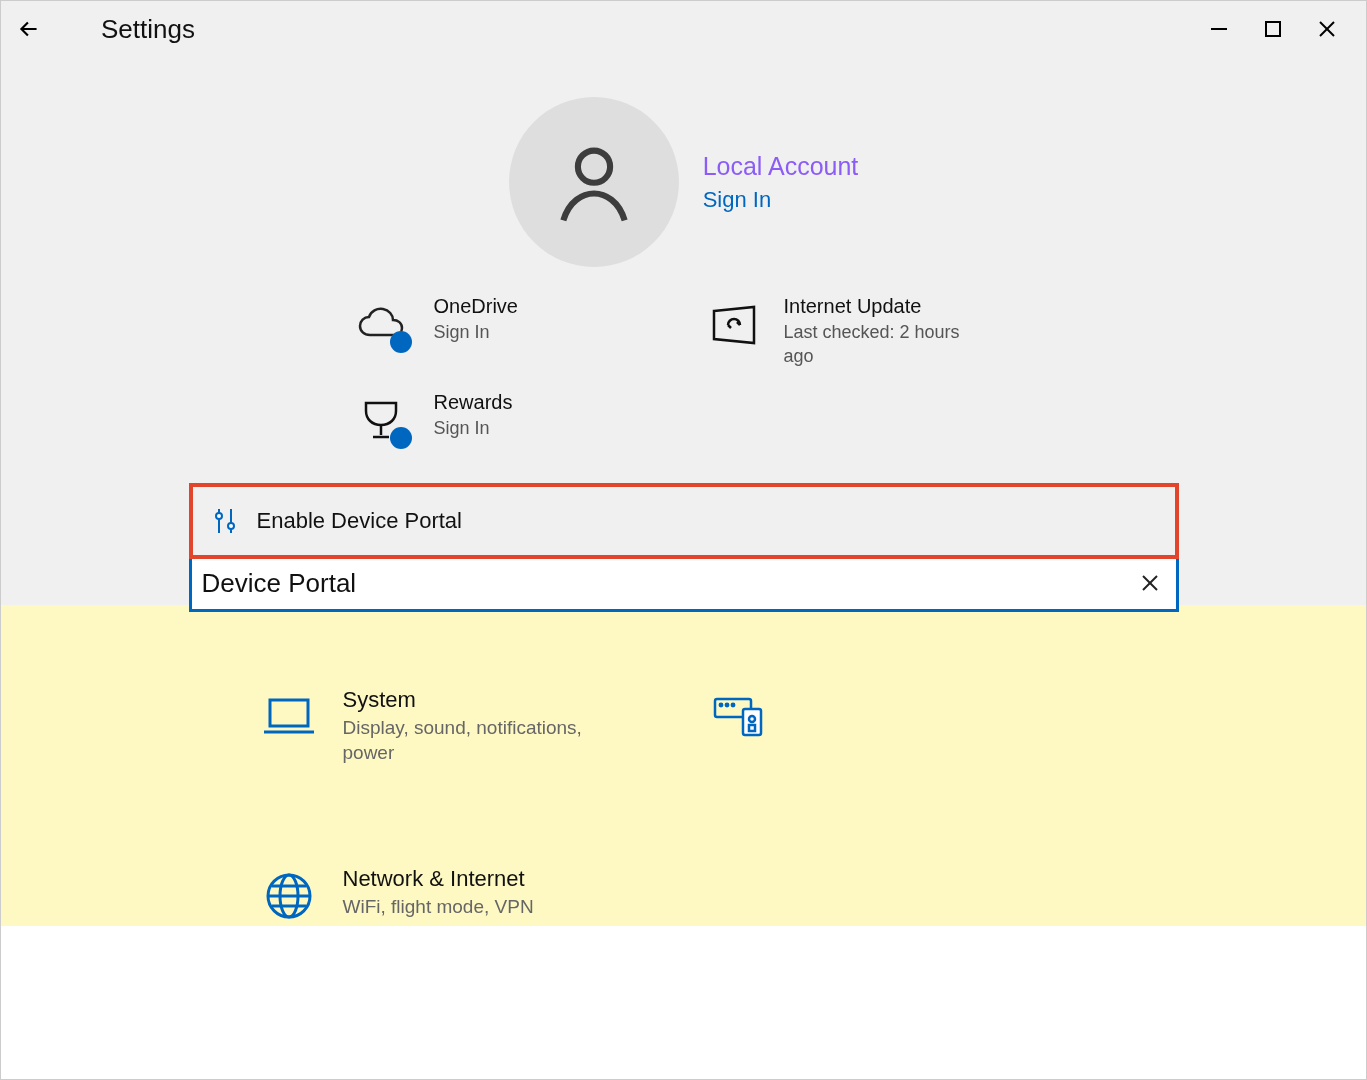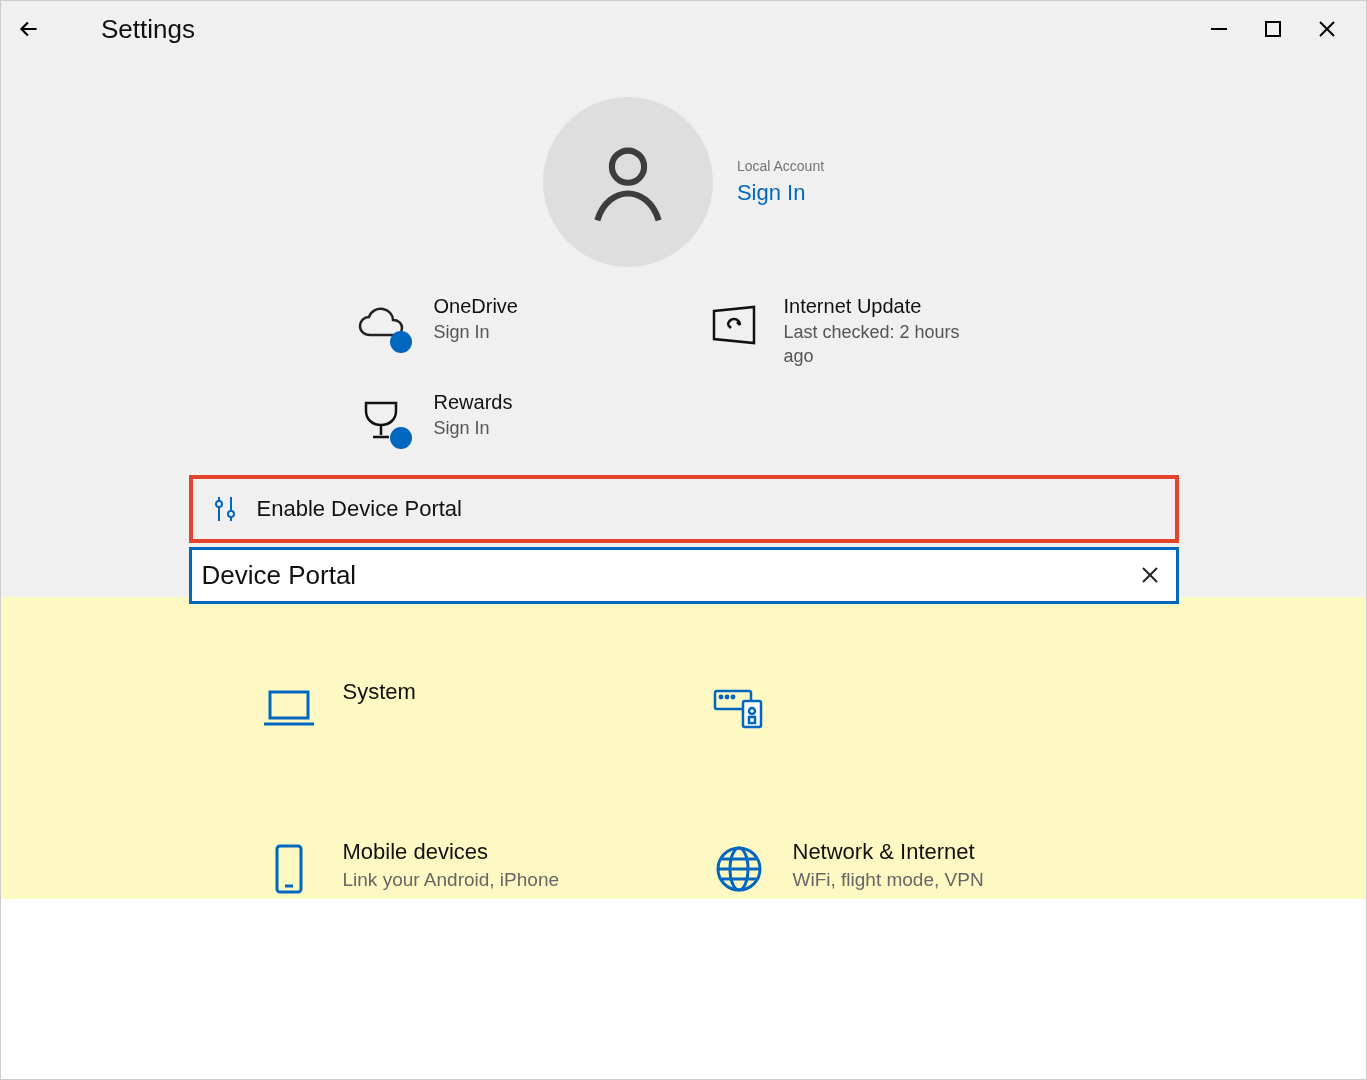--- a/index.html
+++ b/index.html
@@ -38,49 +38,49 @@
   padding-top: 40px;
   padding-bottom: 28px;
 }
 .avatar {
   width: 170px; height: 170px;
   border-radius: 50%;
   background: #dedede;
   display:flex; align-items:center; justify-content:center;
 }
 .account-text { display:flex; flex-direction:column; gap:6px; }
-.account-type { font-size: 14px; color:#737373; }
+.account-type { font-size: 25px; color:#8b5cf6; }
 .signin-link { font-size: 22px; color:#0067c0; cursor:pointer; }
 
 .tiles {
   display: grid;
   grid-template-columns: 310px 310px;
   column-gap: 40px;
   row-gap: 22px;
   width: 660px;
   margin: 0 auto;
-  padding-bottom: 24px;
+  padding-bottom: 32px;
 }
 .tile { display:flex; gap:20px; align-items:flex-start; cursor:pointer;}
 .tile-icon { width:60px; height:60px; display:flex; align-items:center; justify-content:center; flex-shrink:0; position:relative;}
 .tile-title { font-size: 20px; color:#111; margin-bottom:2px;}
 .tile-sub { font-size: 18px; color:#555; line-height:1.35; max-width:210px;}
 
 .search-area {
   position: relative;
   width: 660px;
   height: 122px;
   margin: 0 auto;
 }
 .search-suggestion {
   position:absolute;
   left: -165px;
   top: 0;
   width: 990px;
-  height: 68px;
+  height: 76px;
   background:#f0f0f0;
   border: 4px solid #e2452b;
   display:flex;
   align-items:center;
   gap: 18px;
   padding-left:18px;
   cursor:pointer;
   z-index:2;
 }
 .suggestion-icon { width:28px; display:flex; justify-content:center;}
@@ -255,49 +255,38 @@
 
     <div class="cat">
       <div class="cat-icon">
         <svg width="54" height="42" viewBox="0 0 54 42" fill="none" stroke="#0067c0" stroke-width="3">
             <rect x="8" y="4" width="38" height="26"></rect>
             <line x1="2" y1="36" x2="52" y2="36"></line>
           </svg>
       </div>
       <div>
         <div class="cat-title">System</div>
+        <div class="cat-sub">Display, sound, notifications, power</div>
       </div>
     </div>
 
     <div class="cat">
       <div class="cat-icon">
         <svg width="56" height="44" viewBox="0 0 56 44" fill="none" stroke="#0067c0" stroke-width="2.5">
             <rect x="4" y="4" width="36" height="18" rx="2"></rect>
             <circle cx="10" cy="10" r="1.2" fill="#0067c0"></circle>
             <circle cx="16" cy="10" r="1.2" fill="#0067c0"></circle>
             <circle cx="22" cy="10" r="1.2" fill="#0067c0"></circle>
             <rect x="32" y="14" width="18" height="26" rx="2" fill="#fff"></rect>
             <circle cx="41" cy="24" r="3"></circle>
             <rect x="38" y="30" width="6" height="6"></rect>
           </svg>
       </div>
     </div>
 
-    <div class="cat">
-      <div class="cat-icon">
-        <svg width="36" height="54" viewBox="0 0 36 54" fill="none" stroke="#0067c0" stroke-width="3">
-            <rect x="6" y="4" width="24" height="46" rx="3"></rect>
-            <line x1="14" y1="44" x2="22" y2="44"></line>
-          </svg>
-      </div>
-      <div>
-        <div class="cat-title">Mobile devices</div>
-        <div class="cat-sub">Link your Android, iPhone</div>
-      </div>
-    </div>
 
     <div class="cat">
       <div class="cat-icon">
         <svg width="50" height="50" viewBox="0 0 50 50" fill="none" stroke="#0067c0" stroke-width="3">
             <circle cx="25" cy="25" r="21"></circle>
             <ellipse cx="25" cy="25" rx="9" ry="21"></ellipse>
             <line x1="4" y1="25" x2="46" y2="25"></line>
             <line x1="8" y1="15" x2="42" y2="15"></line>
             <line x1="8" y1="35" x2="42" y2="35"></line>
           </svg>

